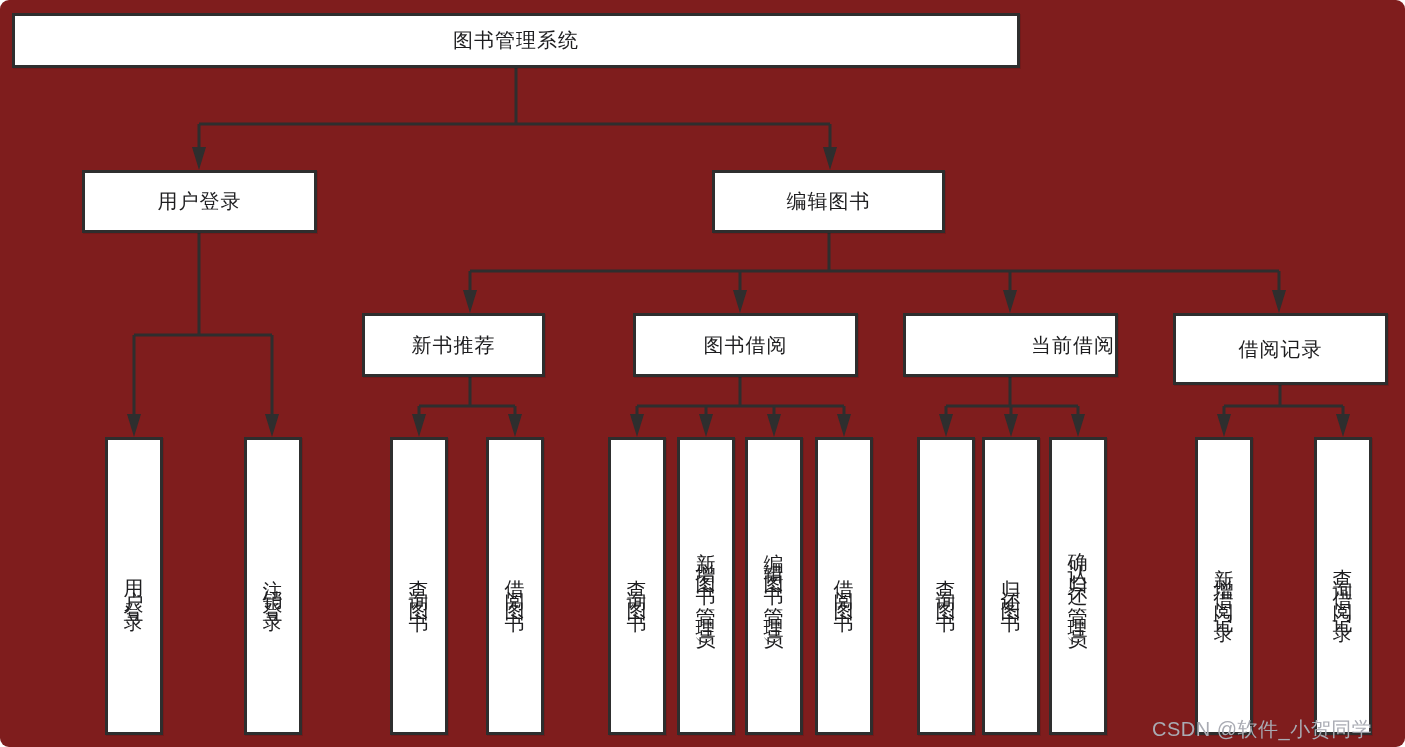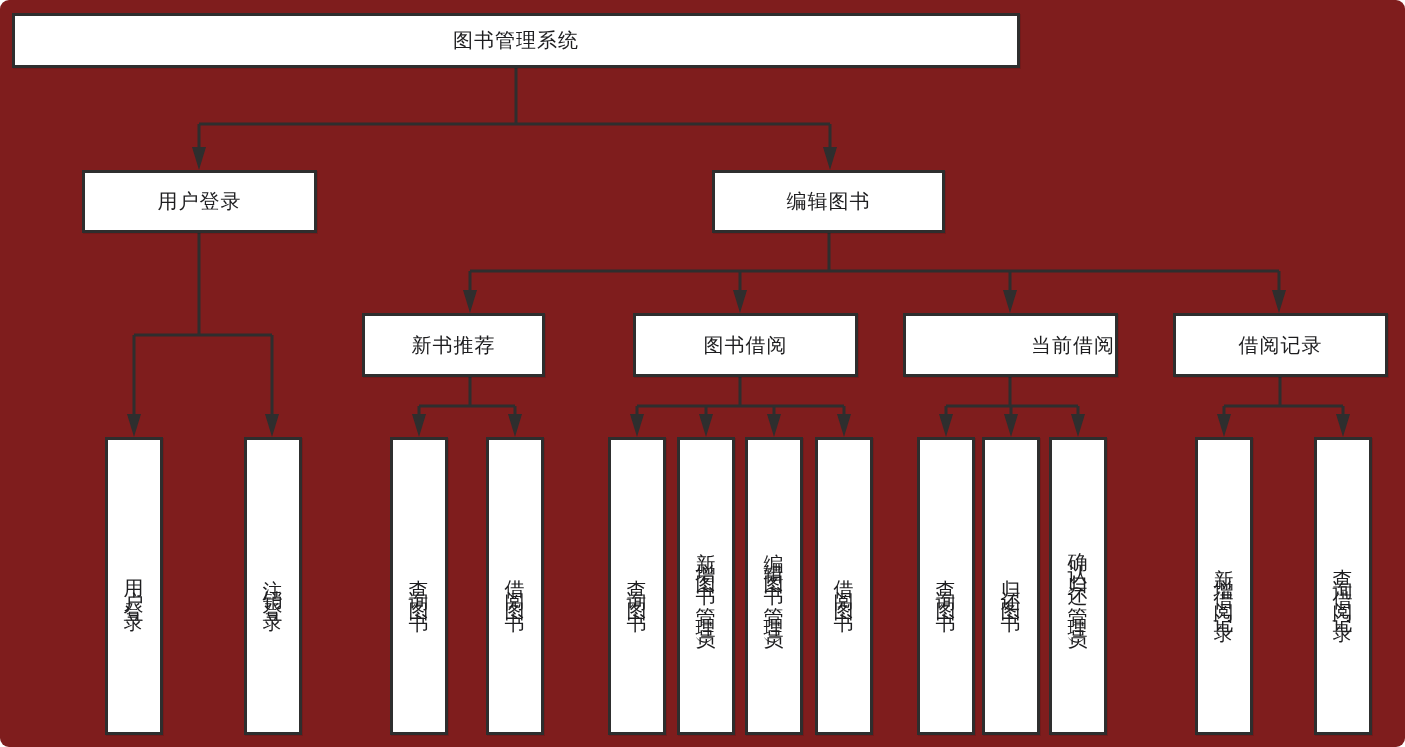--- a/index.html
+++ b/index.html
@@ -125,21 +125,21 @@
 
   <div class="node" style="left:362px; top:313px; width:183px; height:64px;">
     <span class="hlabel">新书推荐</span>
   </div>
   <div class="node" style="left:633px; top:313px; width:225px; height:64px;">
     <span class="hlabel">图书借阅</span>
   </div>
   <div class="node" style="left:903px; top:313px; width:215px; height:64px;justify-content:flex-end;">
     <span class="hlabel">当前借阅</span>
   </div>
-  <div class="node" style="left:1173px; top:313px; width:215px; height:64px;">
+  <div class="node" style="left:1173px; top:313px; width:215px; height:72px;">
     <span class="hlabel">借阅记录</span>
   </div>
 
   <div class="node leaf" style="left:105px; top:437px; width:58px; height:298px;">
     <span class="vtext">用户登录</span>
   </div>
   <div class="node leaf" style="left:244px; top:437px; width:58px; height:298px;">
     <span class="vtext">注销登录</span>
   </div>
 
@@ -173,14 +173,15 @@
     <span class="vtext">确认归还（管理员）</span>
   </div>
 
   <div class="node leaf" style="left:1195px; top:437px; width:58px; height:298px;">
     <span class="vtext">新增借阅记录</span>
   </div>
   <div class="node leaf" style="left:1314px; top:437px; width:58px; height:298px;">
     <span class="vtext">查询借阅记录</span>
   </div>
 
+  <div class="watermark">CSDN @软件_小贺同学</div>
 
 </div>
 
 </body></html>

